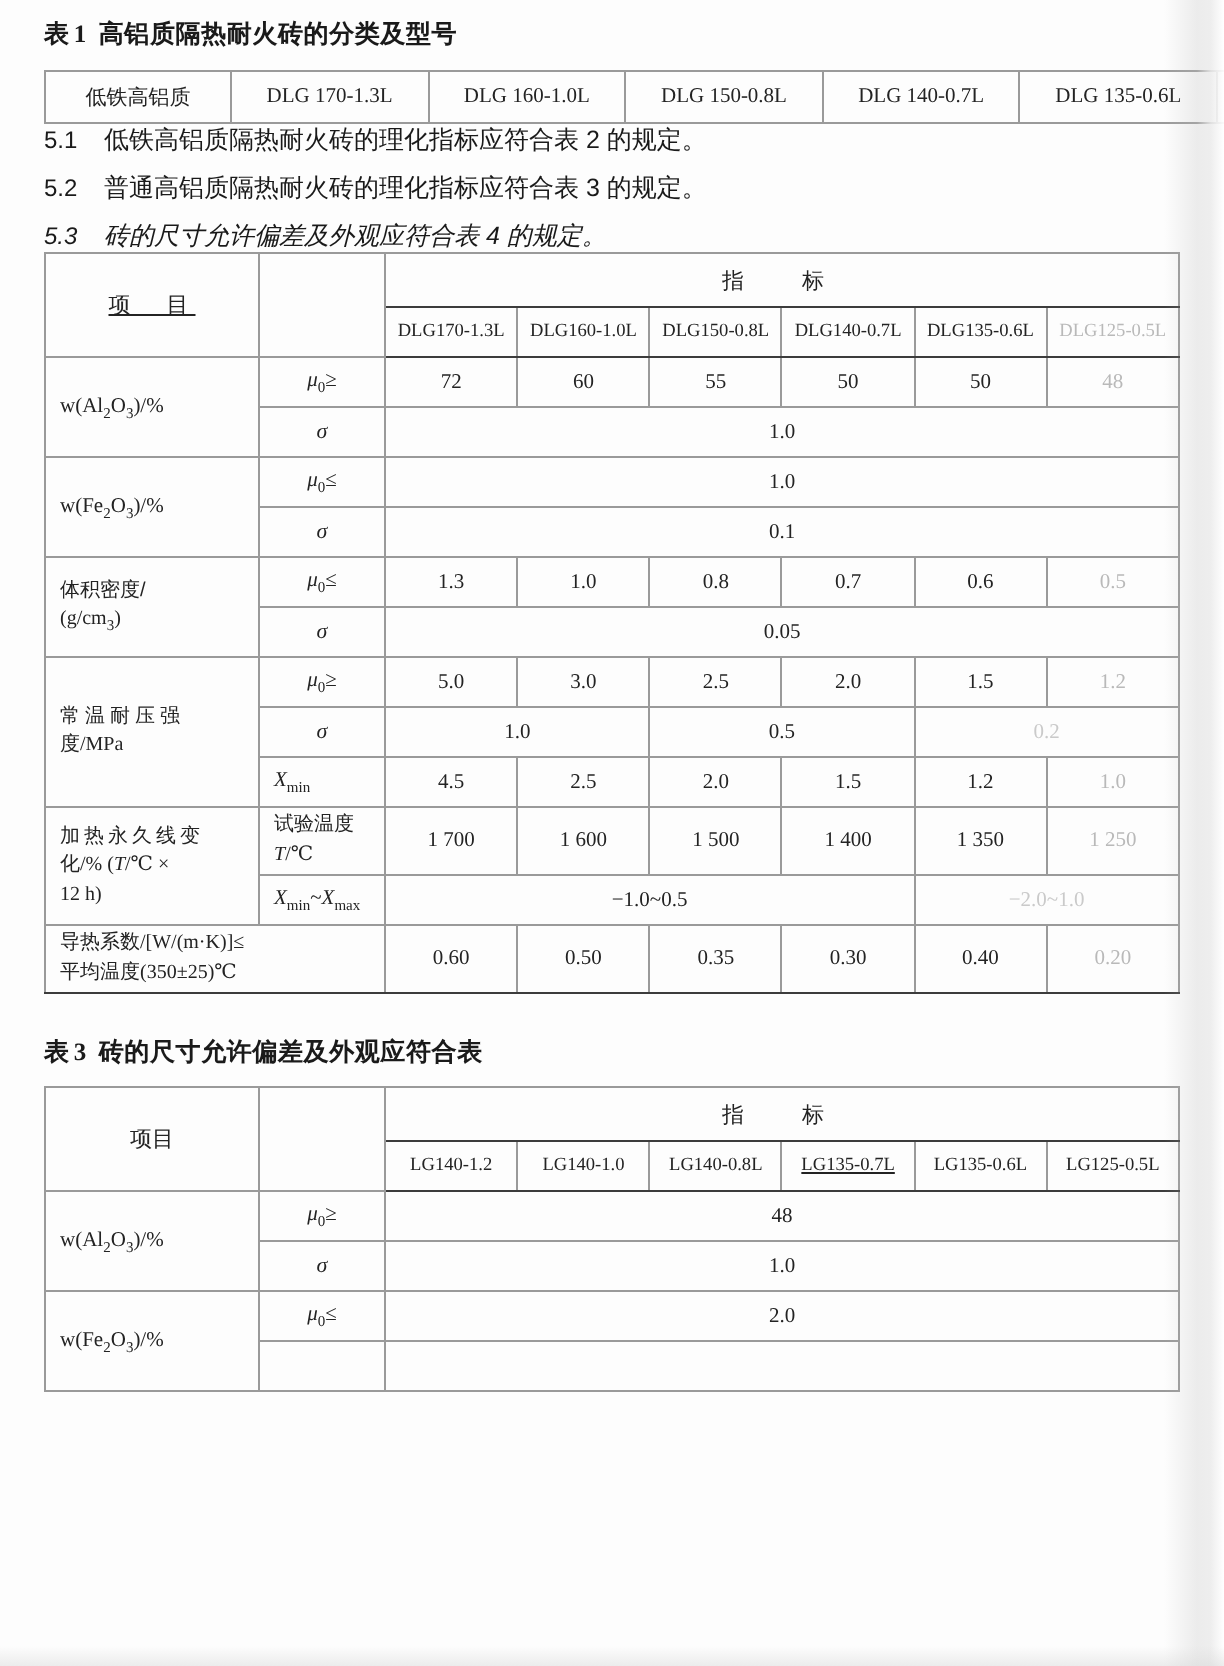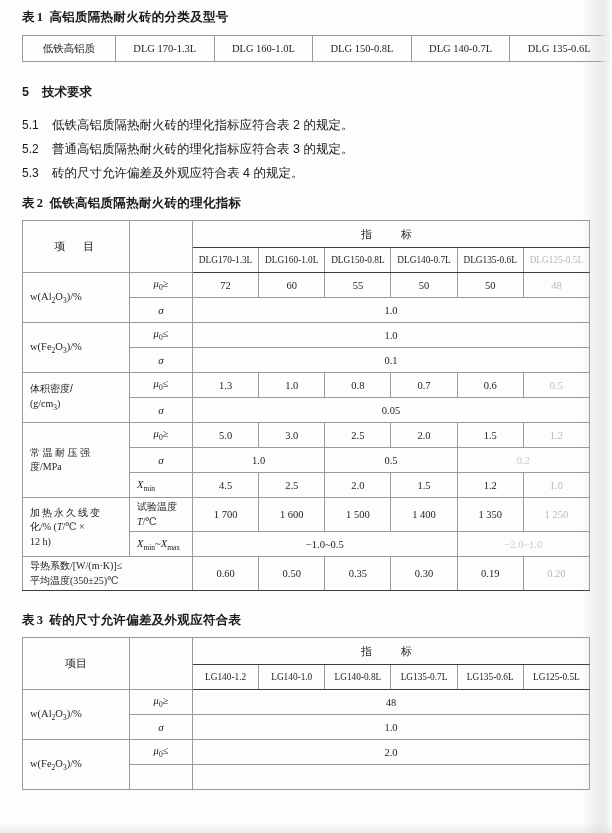--- a/index.html
+++ b/index.html
@@ -64,21 +64,21 @@
   
   #t1 td{height:21px;}
   #t1 .c1{width:90px;}
   #t1 .mdl{width:95.6px;}
 
   
   .tx td{height:20px;}
   .colA{width:104px;}
   .colB{width:60px;}
   .dcol{width:67.3px;}
-  .spread{letter-spacing:3.5px;}
+  .spread{letter-spacing:3.5px;text-decoration:underline;}
   .spread2{letter-spacing:9px;}
   .two-line{line-height:1.45;font-size:10px;}
   sub{font-size:7.5px;}
   .mu{font-style:italic;}
   .sig{font-style:italic;font-size:11px;}
   .ital{font-style:italic;}
   .xm{font-style:italic;}
 </style>
 </head>
 <body>
@@ -99,37 +99,31 @@
         <td class="mdl">DLG 170-1.3L</td>
         <td class="mdl">DLG 160-1.0L</td>
         <td class="mdl">DLG 150-0.8L</td>
         <td class="mdl">DLG 140-0.7L</td>
         <td class="mdl">DLG 135-0.6L</td>
         <td class="mdl faded">DLG 125-0.5L</td>
       </tr>
     </tbody>
   </table>
 
-  <div class="sec-head">
-    <span class="n">5</span><span>技术要求</span>
-  </div>
 
   <div class="clause">
     <span class="n">5.1</span><span class="txt">低铁高铝质隔热耐火砖的理化指标应符合表 2 的规定。</span>
   </div>
   <div class="clause">
     <span class="n">5.2</span><span class="txt">普通高铝质隔热耐火砖的理化指标应符合表 3 的规定。</span>
   </div>
-  <div class="clause" style="margin-bottom:14px;">
+  <div class="clause" style="margin-bottom:0;font-style:italic;">
     <span class="n">5.3</span><span class="txt">砖的尺寸允许偏差及外观应符合表 4 的规定。</span>
   </div>
 
-  <div class="tbl-title t2-title">
-    <span>表</span><span class="num">2</span><span>低铁高铝质隔热耐火砖的理化指标</span>
-  </div>
 
   <table id="t2" class="outer tx">
     <tbody>
 
       <tr>
         <td class="colA cn spread" rowspan="2" style="font-size:11px;">项　目</td>
         <td class="colB" rowspan="2"></td>
         <td class="cn spread2 thick-b" colspan="6" style="font-size:11px;height:22px;">指　标</td>
       </tr>
       <tr>
@@ -222,42 +216,42 @@
         <td colspan="4">−1.0~0.5</td>
         <td colspan="2" class="faded2">−2.0~1.0</td>
       </tr>
 
       <tr>
         <td class="lbl two-line thick-b" colspan="2"><span class="cn">导热系数</span>/[W/(m·K)]≤<br><span class="cn">平均温度</span>(350±25)℃</td>
         <td class="thick-b">0.60</td>
         <td class="thick-b">0.50</td>
         <td class="thick-b">0.35</td>
         <td class="thick-b">0.30</td>
-        <td class="thick-b">0.19</td>
+        <td class="thick-b">0.40</td>
         <td class="thick-b faded">0.20</td>
       </tr>
     </tbody>
   </table>
 
   <div class="tbl-title t3-title" style="margin-top:21px;">
     <span>表</span><span class="num">3</span><span>砖的尺寸允许偏差及外观应符合表</span>
   </div>
 
   <table id="t3" class="outer tx">
     <tbody>
       <tr>
         <td class="colA cn" rowspan="2" style="font-size:11px;">项目</td>
         <td class="colB" rowspan="2"></td>
         <td class="cn spread2 thick-b" colspan="6" style="font-size:11px;height:22px;">指　标</td>
       </tr>
       <tr>
         <td class="dcol thick-b" style="font-size:9.3px;">LG140-1.2</td>
         <td class="dcol thick-b" style="font-size:9.3px;">LG140-1.0</td>
         <td class="dcol thick-b" style="font-size:9.3px;">LG140-0.8L</td>
-        <td class="dcol thick-b" style="font-size:9.3px;">LG135-0.7L</td>
+        <td class="dcol thick-b" style="font-size:9.3px;text-decoration:underline;">LG135-0.7L</td>
         <td class="dcol thick-b" style="font-size:9.3px;">LG135-0.6L</td>
         <td class="dcol thick-b" style="font-size:9.3px;">LG125-0.5L</td>
       </tr>
       <tr>
         <td class="lbl" rowspan="2">w(Al<sub>2</sub>O<sub>3</sub>)/%</td>
         <td><span class="mu">μ</span><sub>0</sub>≥</td>
         <td colspan="6">48</td>
       </tr>
       <tr>
         <td class="sig">σ</td>

